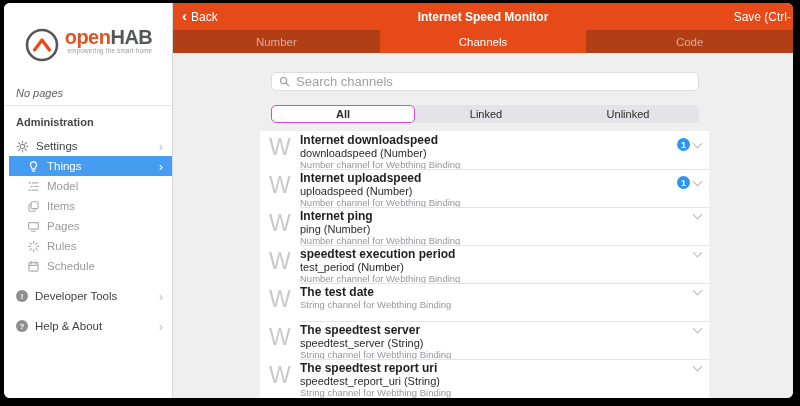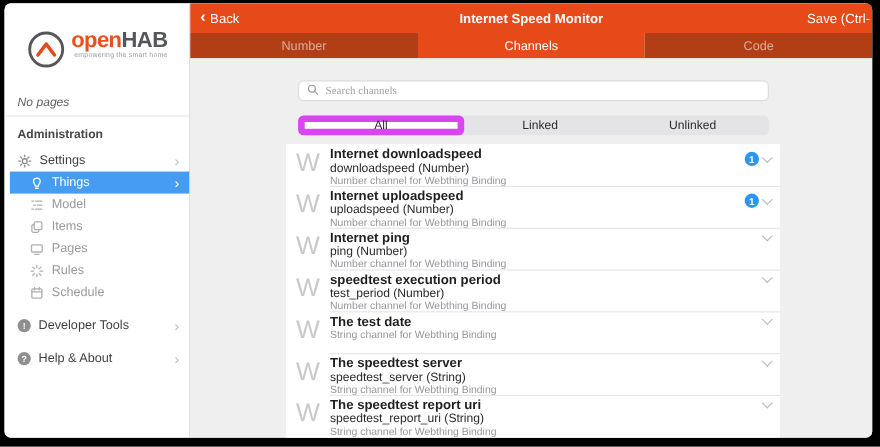--- a/index.html
+++ b/index.html
@@ -52,35 +52,35 @@
   .tab{
     flex:1;display:flex;align-items:center;justify-content:center;
     background:#b23e16;color:rgba(255,255,255,0.55);font-size:11.5px;cursor:pointer;
   }
   .tab.selected{background:#e64a19;color:#fff;}
   .content{flex:1;background:#f0eff0;display:flex;flex-direction:column;min-height:0;}
   
   .search-wrap{position:relative;margin:19px 94px 0 98px;height:19px;}
   .search-input{
     width:100%;height:19px;box-sizing:border-box;border:1px solid #dcdcdc;border-radius:5px;
-    background:#fff;font-size:10px;padding:0 8px 0 24px;color:#555;outline:none;
-    font-family:Liberation Serif, serif;
+    background:#fff;font-size:13px;padding:0 8px 0 24px;color:#555;outline:none;
+    font-family:Liberation Sans, sans-serif;
   }
   .search-input::placeholder{color:#a2a2a2;}
   .search-icon{position:absolute;left:8px;top:4px;width:11px;height:11px;}
   
   .segmented{
     display:flex;margin:14px 94px 0 98px;height:18px;background:#e4e3e7;border-radius:5px;
     font-size:11px;color:#2b2b2b;
   }
   .seg{
     flex:1;display:flex;align-items:center;justify-content:center;cursor:pointer;
     border-radius:5px;box-sizing:border-box;
   }
-  .seg.selected{background:#fff;border:6px solid #d946ef;font-weight:400;}
+  .seg.selected{background:#fff;border:1px solid #d946ef;font-weight:700;}
   
   .card{
     margin:8px 84px 0 87px;background:#fff;flex:1;min-height:0;overflow:hidden;
   }
   .row{height:38px;position:relative;padding-left:40px;box-sizing:border-box;cursor:pointer;}
   .row:not(:first-child)::before{
     content:"";position:absolute;top:0;left:40px;right:0;height:1px;background:#e4e4e4;
   }
   .w-icon{
     position:absolute;left:9px;top:5px;font-size:23px;color:#c9c9c9;line-height:1;

